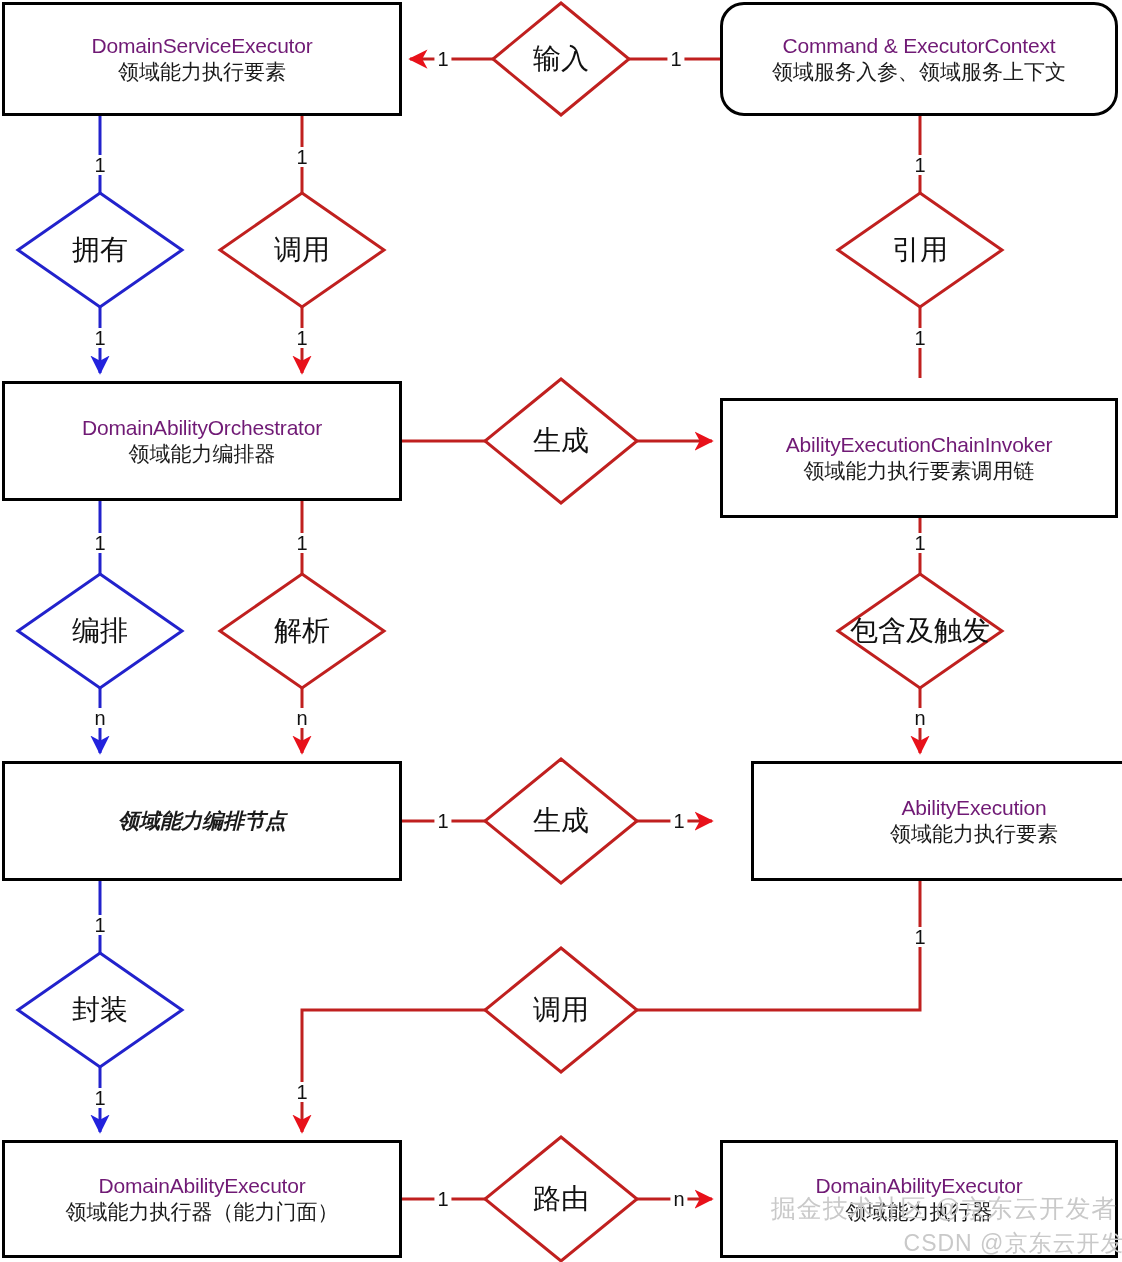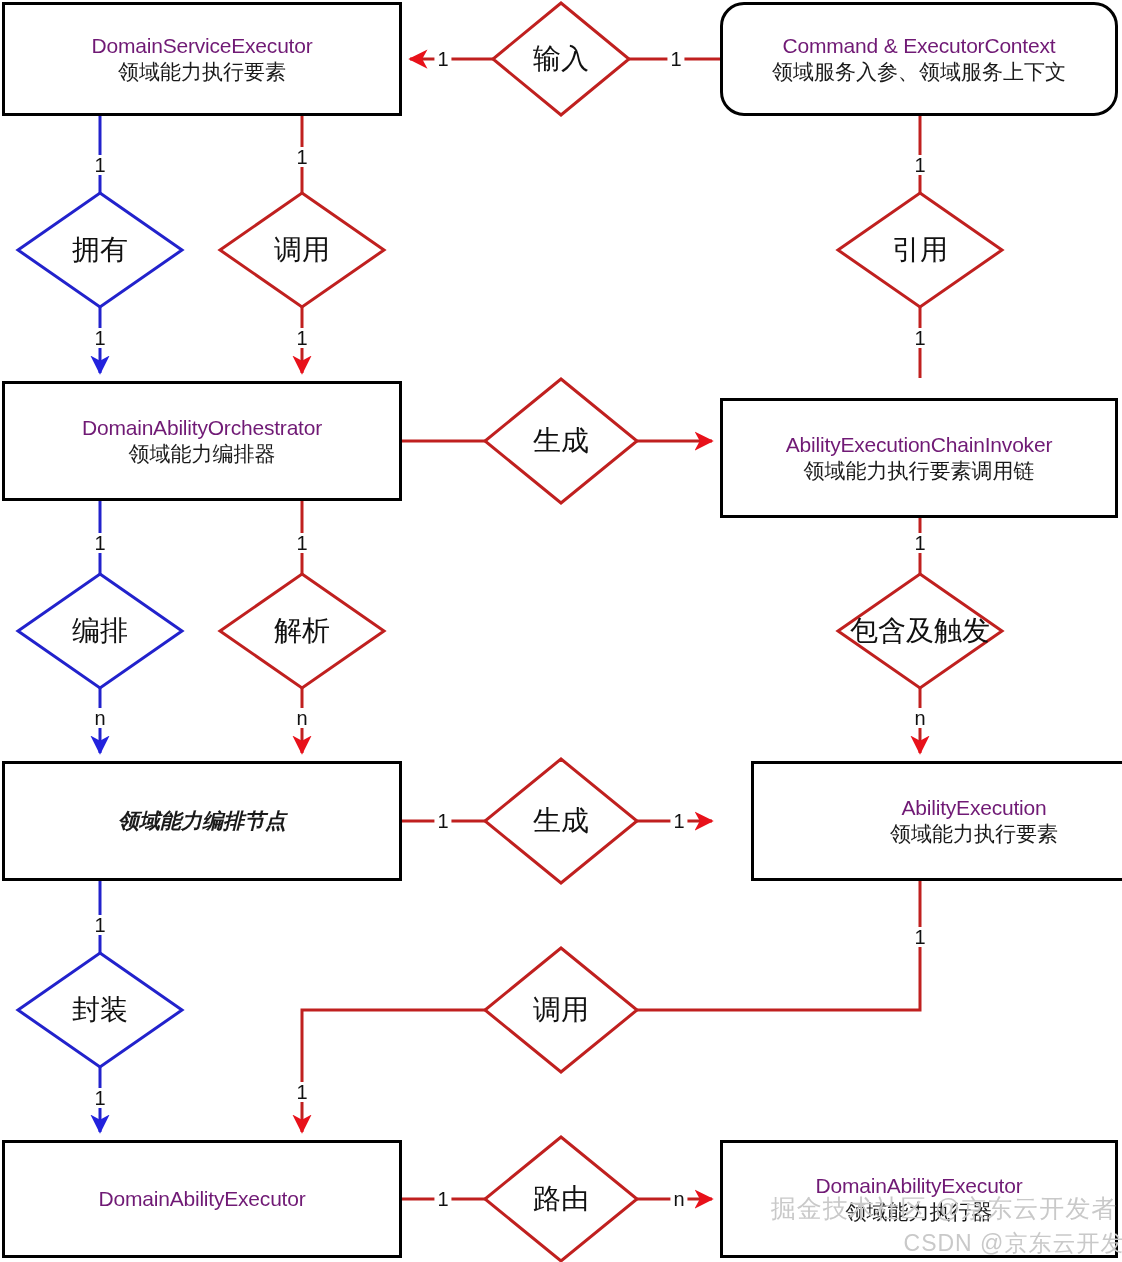--- a/index.html
+++ b/index.html
@@ -199,20 +199,21 @@
     <div class="entity-cn">领域能力编排节点</div>
   </div>
 
   <div class="entity-box" style="left:720px;top:761px;width:446px;height:120px;margin-left:31px;">
     <div class="entity-en">AbilityExecution</div>
     <div class="entity-cn">领域能力执行要素</div>
   </div>
 
   <div class="entity-box" style="left:2px;top:1140px;width:400px;height:118px;">
     <div class="entity-en">DomainAbilityExecutor</div>
+    <div class="entity-cn">领域能力执行器（能力门面）</div>
   </div>
 
   <div class="entity-box" style="left:720px;top:1140px;width:398px;height:118px;">
     <div class="entity-en">DomainAbilityExecutor</div>
     <div class="entity-cn">领域能力执行器</div>
   </div>
 
   <div class="rel-label" style="left:561px;top:59px;">输入</div>
   <div class="rel-label" style="left:100px;top:250px;">拥有</div>
   <div class="rel-label" style="left:302px;top:250px;">调用</div>

